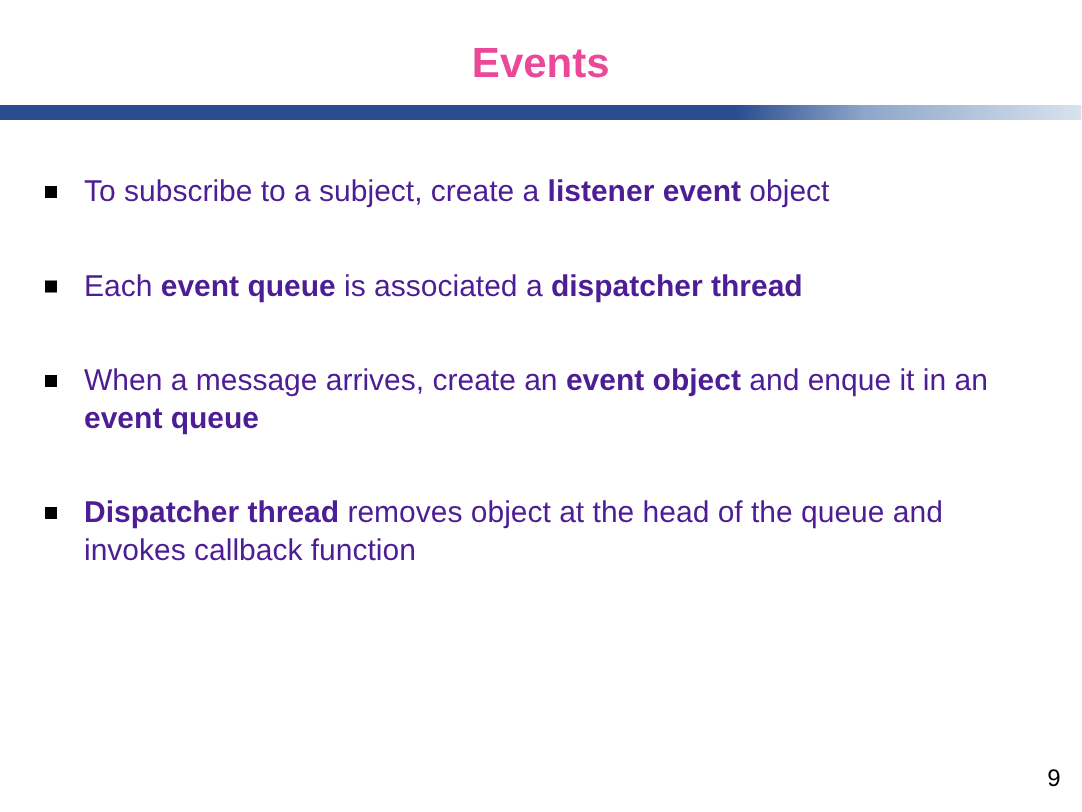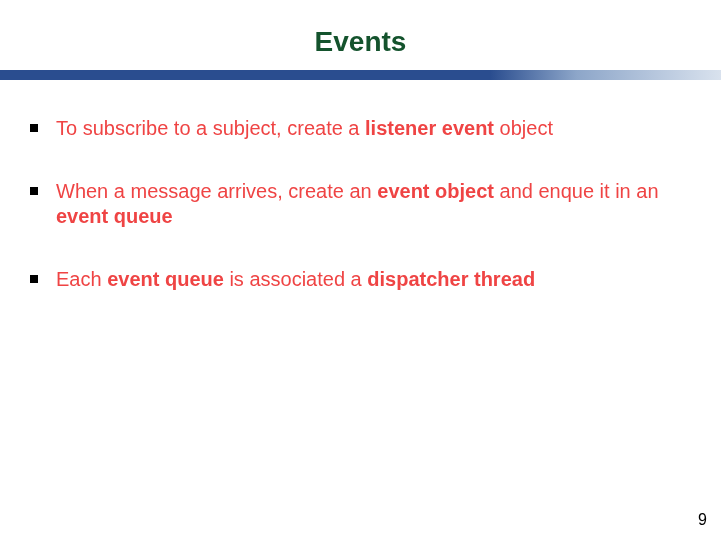--- a/index.html
+++ b/index.html
@@ -8,40 +8,40 @@
       height: 541px;
       background: #ffffff;
       font-family: Arial, Helvetica, sans-serif;
       position: relative;
       overflow: hidden;
     }
     .title {
       text-align: center;
       font-size: 28px;
       font-weight: bold;
-      color: #14532d;
+      color: #ec4899;
       padding-top: 26px;
       padding-bottom: 12px;
     }
     .bar {
       width: 100%;
       height: 10px;
       background: linear-gradient(to right, #2a4d8f 0%, #2a4d8f 68%, #8da6c9 80%, #d9e2ee 100%);
       margin-bottom: 36px;
     }
     .content {
       padding-left: 30px;
       padding-right: 36px;
     }
     .bullet-item {
       display: flex;
       align-items: flex-start;
       margin-bottom: 38px;
       font-size: 20px;
-      color: #ef4444;
+      color: #4c1d95;
       line-height: 1.25;
     }
     .bullet-marker {
       flex: 0 0 auto;
       width: 8px;
       height: 8px;
       background: #000000;
       margin-top: 8px;
       margin-right: 18px;
     }
@@ -67,27 +67,33 @@
     <div class="bullet-marker"></div>
     <div class="bullet-text">
       <span>To subscribe to a subject, create a </span><span class="bold">listener event</span><span> object</span>
     </div>
   </div>
 
 
   <div class="bullet-item">
     <div class="bullet-marker"></div>
     <div class="bullet-text">
+      <span>Each </span><span class="bold">event queue</span><span> is associated a </span><span class="bold">dispatcher thread</span>
+    </div>
+  </div>
+
+  <div class="bullet-item">
+    <div class="bullet-marker"></div>
+    <div class="bullet-text">
       <span>When a message arrives, create an </span><span class="bold">event object</span><span> and enque it in an </span><span class="bold">event queue</span>
     </div>
   </div>
 
   <div class="bullet-item">
     <div class="bullet-marker"></div>
     <div class="bullet-text">
-      <span>Each </span><span class="bold">event queue</span><span> is associated a </span><span class="bold">dispatcher thread</span>
+      <span class="bold">Dispatcher thread</span><span> removes object at the head of the queue and invokes callback function</span>
     </div>
   </div>
-
 
 </div>
 
 <div class="page-number">9</div>
 
 </body></html>

